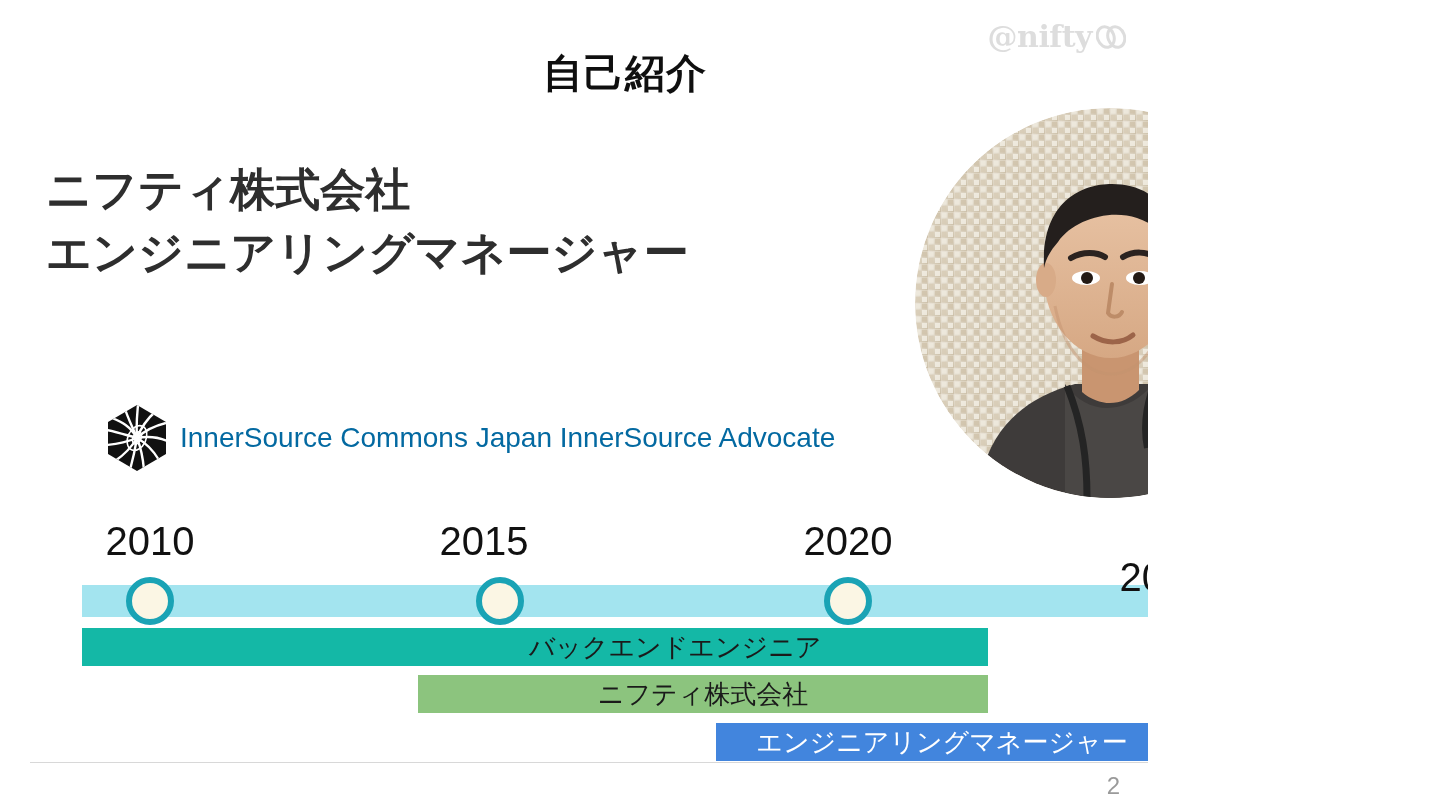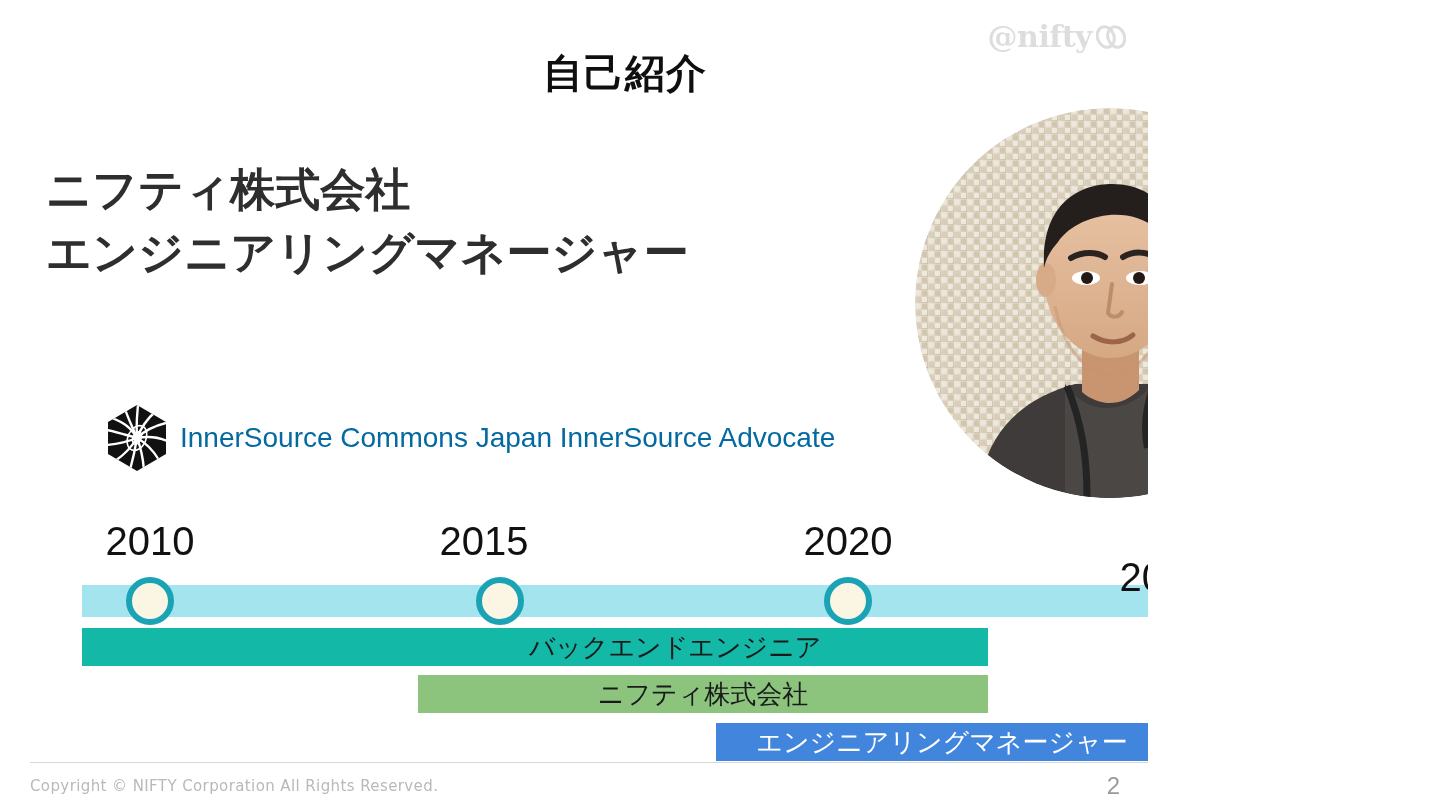--- a/index.html
+++ b/index.html
@@ -305,16 +305,15 @@
     </div>
     <div class="track-bar" id="bar1" style="left: 418px; width: 570px; top: 170px; background: rgb(140, 196, 126);">
       <span class="track-label" style="color: rgb(26, 26, 26);">ニフティ株式会社</span>
     </div>
     <div class="track-bar" id="bar2" style="left: 716px; width: 452px; top: 218px; background: rgb(66, 133, 221);">
       <span class="track-label" style="color: rgb(255, 255, 255);">エンジニアリングマネージャー</span>
     </div>
   </div>
 
   <div class="footer-rule"></div>
-  <div class="footer-copy">Copyright © NIFTY Corporation All Rights Reserved.</div>
   <div class="page-number">2</div>
 
 </div>
 
 </body></html>

